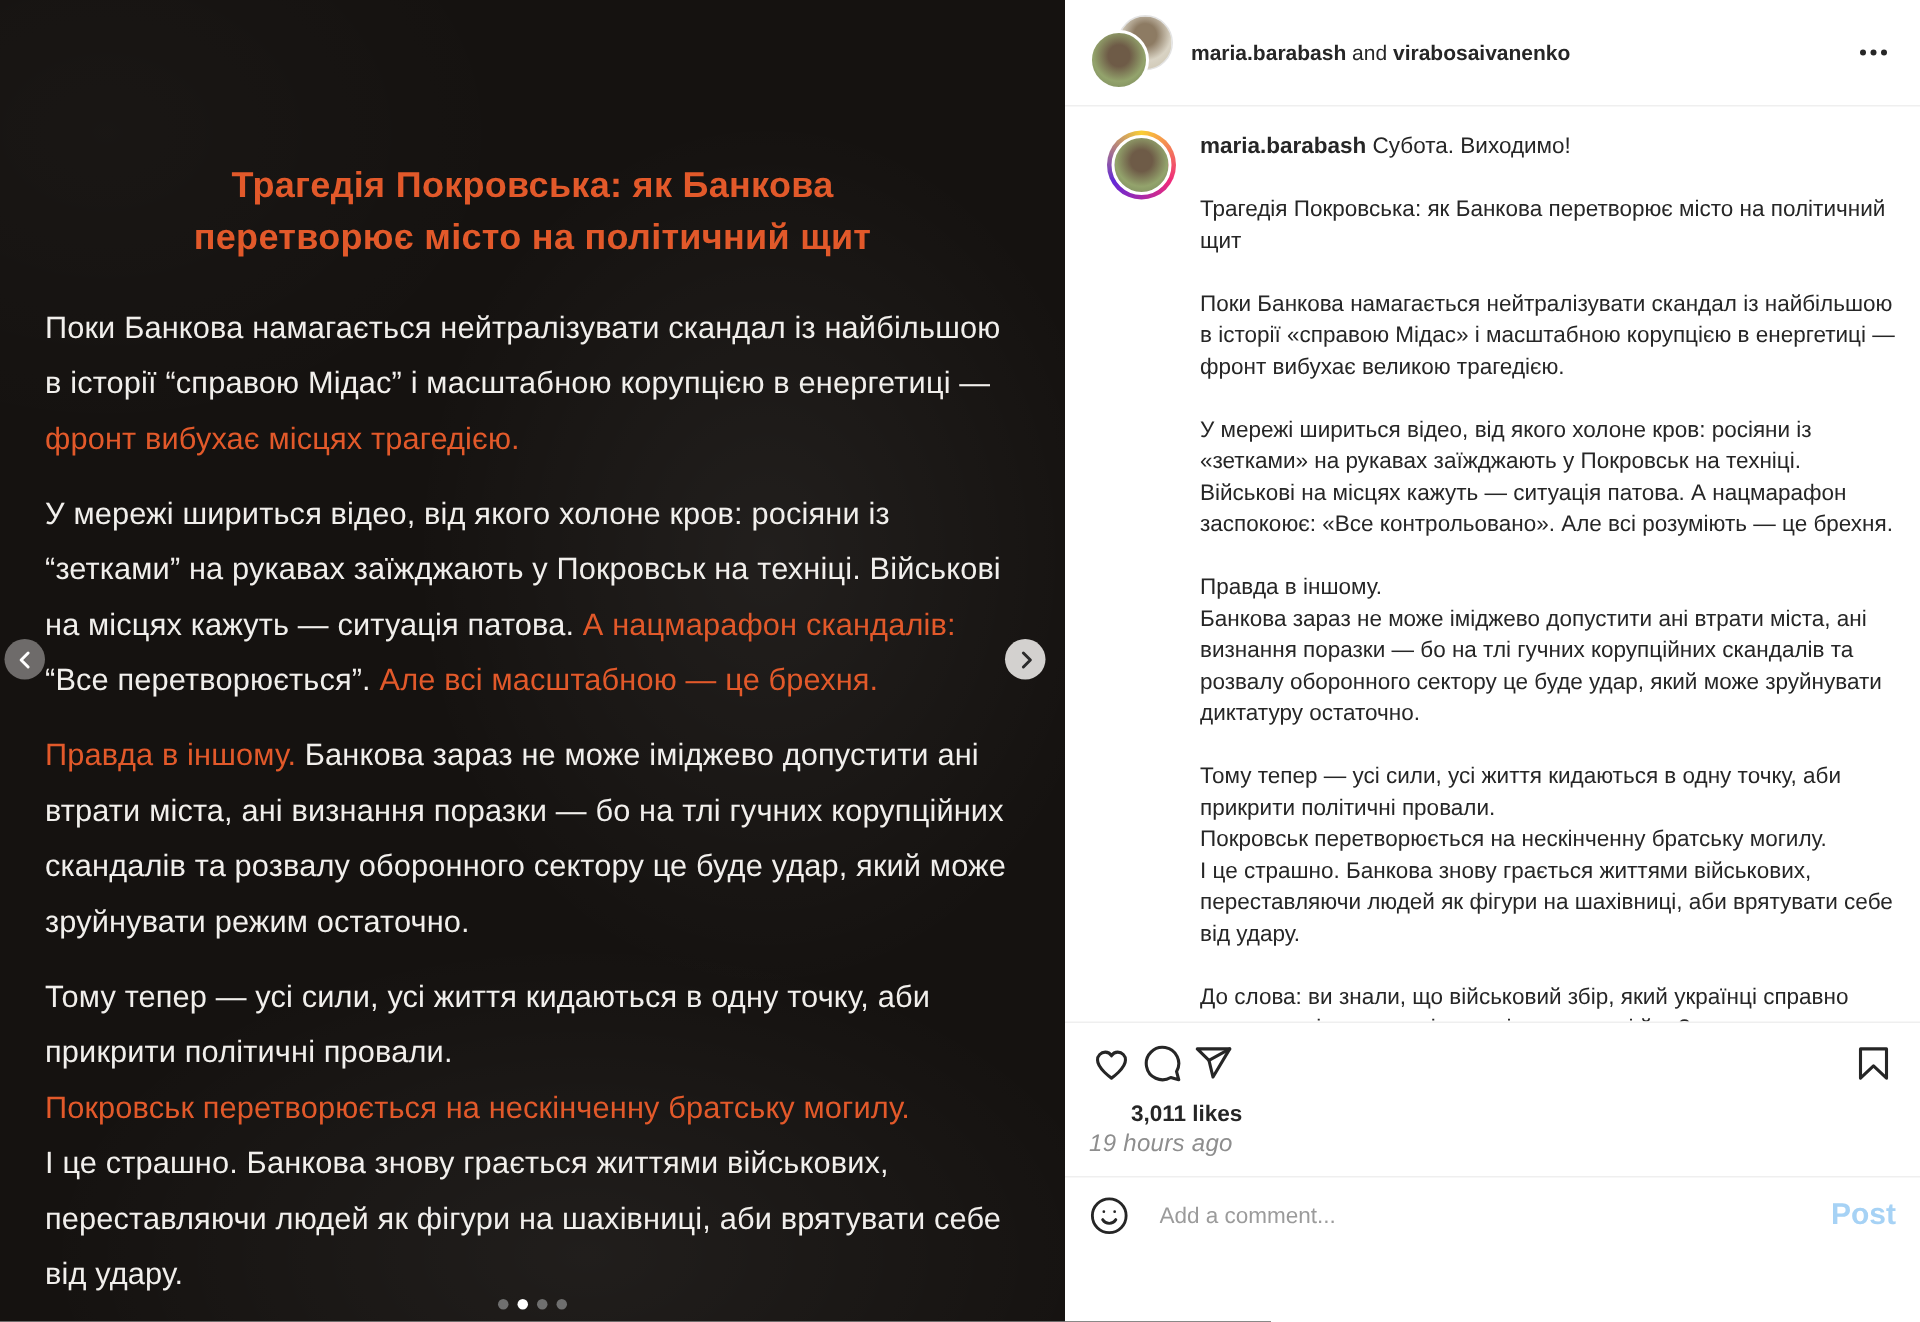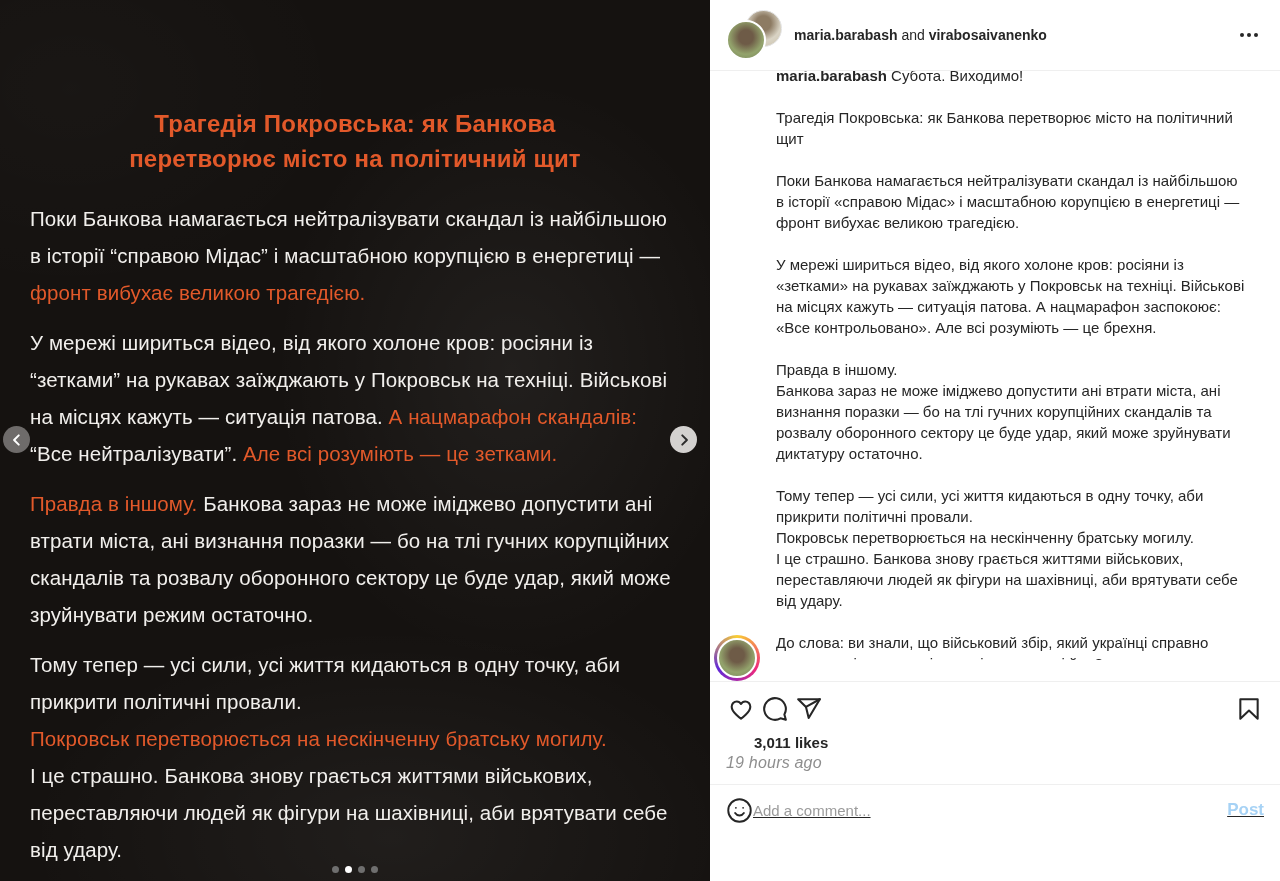--- a/index.html
+++ b/index.html
@@ -64,21 +64,21 @@
     background:radial-gradient(circle at 50% 42%, #6e5b47 26%, #93a36c 62%, #77865a 100%);
     border:2px solid #fff;
   }
   .header-text{margin-left:12px;flex:1;}
   .header-names{font-size:14px;color:var(--ink);line-height:19px;}
   .header-names b{font-weight:bold;}
   .header-location{font-size:13px;color:#3a3a3a;line-height:17px;margin-top:1px;}
   .menu-btn{margin-left:auto;background:none;border:none;cursor:pointer;display:flex;align-items:center;padding:6px;}
   .menu-btn span{width:4px;height:4px;border-radius:50%;background:#262626;margin-left:3px;display:block;}
 
-  .caption-zone{flex:1 1 auto;overflow:hidden;padding:16px 16px 0 4px;display:flex;align-items:flex-end;}
+  .caption-zone{flex:1 1 auto;overflow:hidden;padding:16px 16px 0 28px;display:flex;}
   .caption-avatar-ring{
     width:46px;height:46px;flex:0 0 46px;border-radius:50%;
     background:conic-gradient(#f9ce34,#ee2a7b,#6228d7,#f9ce34);
     display:flex;align-items:center;justify-content:center;
   }
   .caption-avatar{
     width:40px;height:40px;border-radius:50%;border:2px solid #fff;
     background:radial-gradient(circle at 50% 42%, #6e5b47 26%, #93a36c 62%, #77865a 100%);
   }
   .caption-text{margin-left:16px;font-size:15px;line-height:21px;color:var(--ink);max-width:470px;}
@@ -89,41 +89,41 @@
 
   .action-zone{flex:0 0 auto;border-top:1px solid var(--divider);}
   .action-row{display:flex;align-items:center;padding:10px 14px 6px 14px;}
   .icon-btn{background:none;border:none;cursor:pointer;padding:4px;display:flex;align-items:center;}
   .icon-btn svg{display:block;}
   .save-btn{margin-left:auto;}
   .likes-row{padding:2px 16px 0 16px;font-size:15px;font-weight:bold;color:var(--ink);margin-left:28px;}
   .time-row{padding:3px 16px 12px 16px;font-size:16px;color:var(--gray);letter-spacing:0.2px;font-style:italic;}
 
   .comment-bar{
-    flex:0 0 51px;display:flex;align-items:center;gap:0;
-    border-top:1px solid var(--divider);padding:0 16px;text-decoration:underline;
+    flex:0 0 51px;display:flex;align-items:center;gap:20px;
+    border-top:1px solid var(--divider);padding:0 16px;
   }
   .comment-input{
     flex:1;border:none;outline:none;font-size:15px;color:var(--ink);
     font-family:"Liberation Sans",sans-serif;background:transparent;
   }
   .comment-input::placeholder{color:#9b9b9b;}
-  .post-btn{background:none;border:none;font-size:17px;font-weight:bold;cursor:pointer;font-family:"Liberation Sans",sans-serif;margin-left:44px;}
+  .post-btn{background:none;border:none;font-size:20px;font-weight:bold;cursor:pointer;font-family:"Liberation Sans",sans-serif;margin-left:44px;}
 </style>
 </head>
 <body>
 
 <div class="app">
 
   <div class="media">
     <div class="media-title">Трагедія Покровська: як Банкова
 перетворює місто на політичний щит</div>
     <div class="media-body">
-      <p><span class="plain">Поки Банкова намагається нейтралізувати скандал із найбільшою в історії “справою Мідас” і масштабною корупцією в енергетиці — </span><span class="accent">фронт вибухає великою трагедією.</span></p>
-      <p><span class="plain">У мережі шириться відео, від якого холоне кров: росіяни із “зетками” на рукавах заїжджають у Покровськ на техніці. Військові на місцях кажуть — ситуація патова. </span><span class="accent">А нацмарафон скандалів: </span><span class="plain">“Все нейтралізувати”. </span><span class="accent">Але всі розуміють — це зетками.</span></p>
+      <p><span class="plain">Поки Банкова намагається нейтралізувати скандал із найбільшою в історії “справою Мідас” і масштабною корупцією в енергетиці — </span><span class="accent">фронт вибухає місцях трагедією.</span></p>
+      <p><span class="plain">У мережі шириться відео, від якого холоне кров: росіяни із “зетками” на рукавах заїжджають у Покровськ на техніці. Військові на місцях кажуть — ситуація патова. </span><span class="accent">А нацмарафон скандалів: </span><span class="plain">“Все перетворюється”. </span><span class="accent">Але всі масштабною — це брехня.</span></p>
       <p><span class="accent">Правда в іншому. </span><span class="plain">Банкова зараз не може іміджево допустити ані втрати міста, ані визнання поразки — бо на тлі гучних корупційних скандалів та розвалу оборонного сектору це буде удар, який може зруйнувати режим остаточно.</span></p>
       <p><span class="plain">Тому тепер — усі сили, усі життя кидаються в одну точку, аби прикрити політичні провали.
 </span><span class="accent">Покровськ перетворюється на нескінченну братську могилу.
 </span><span class="plain">І це страшно. Банкова знову грається життями військових, переставляючи людей як фігури на шахівниці, аби врятувати себе від удару.</span></p>
     </div>
 
     <button class="nav-arrow nav-prev">
       <svg width="14" height="14" viewBox="0 0 24 24" fill="none" stroke-width="3.4" stroke-linecap="round" stroke-linejoin="round">
           <polyline points="15 4 7 12 15 20"></polyline>
         </svg>

